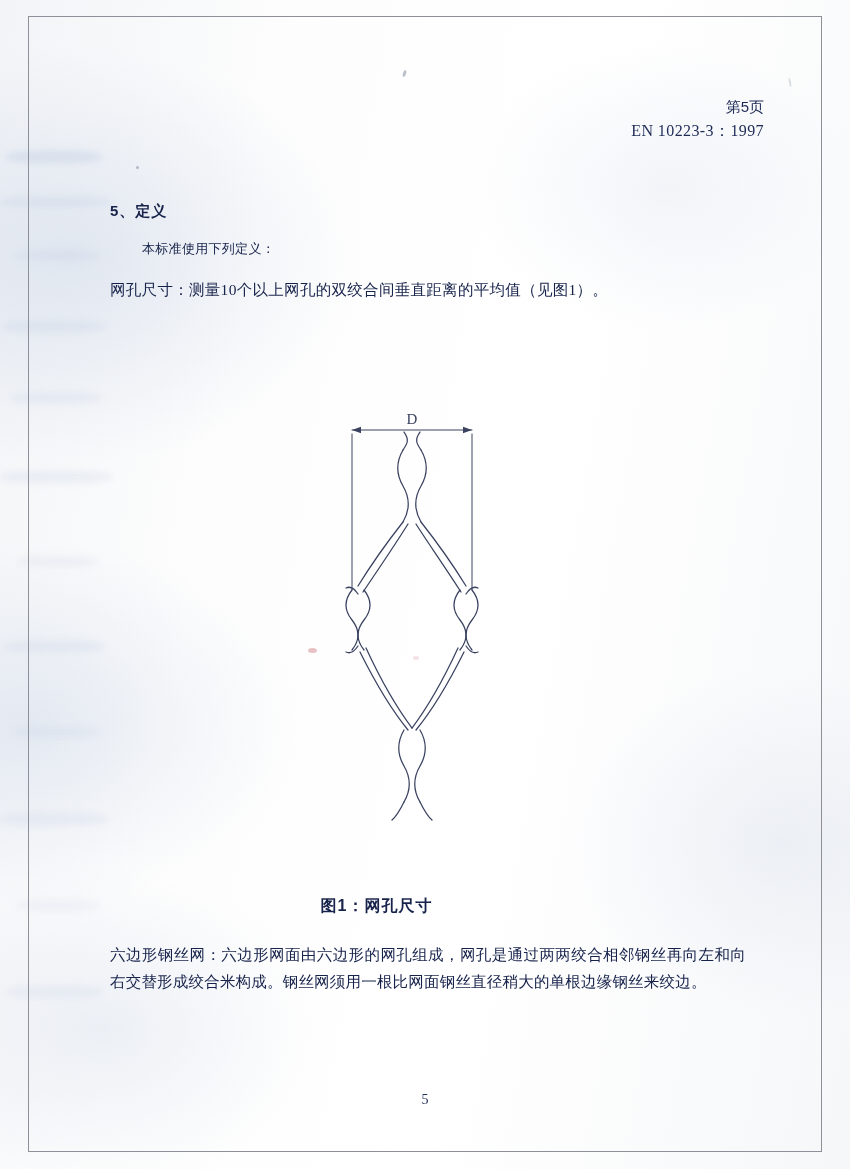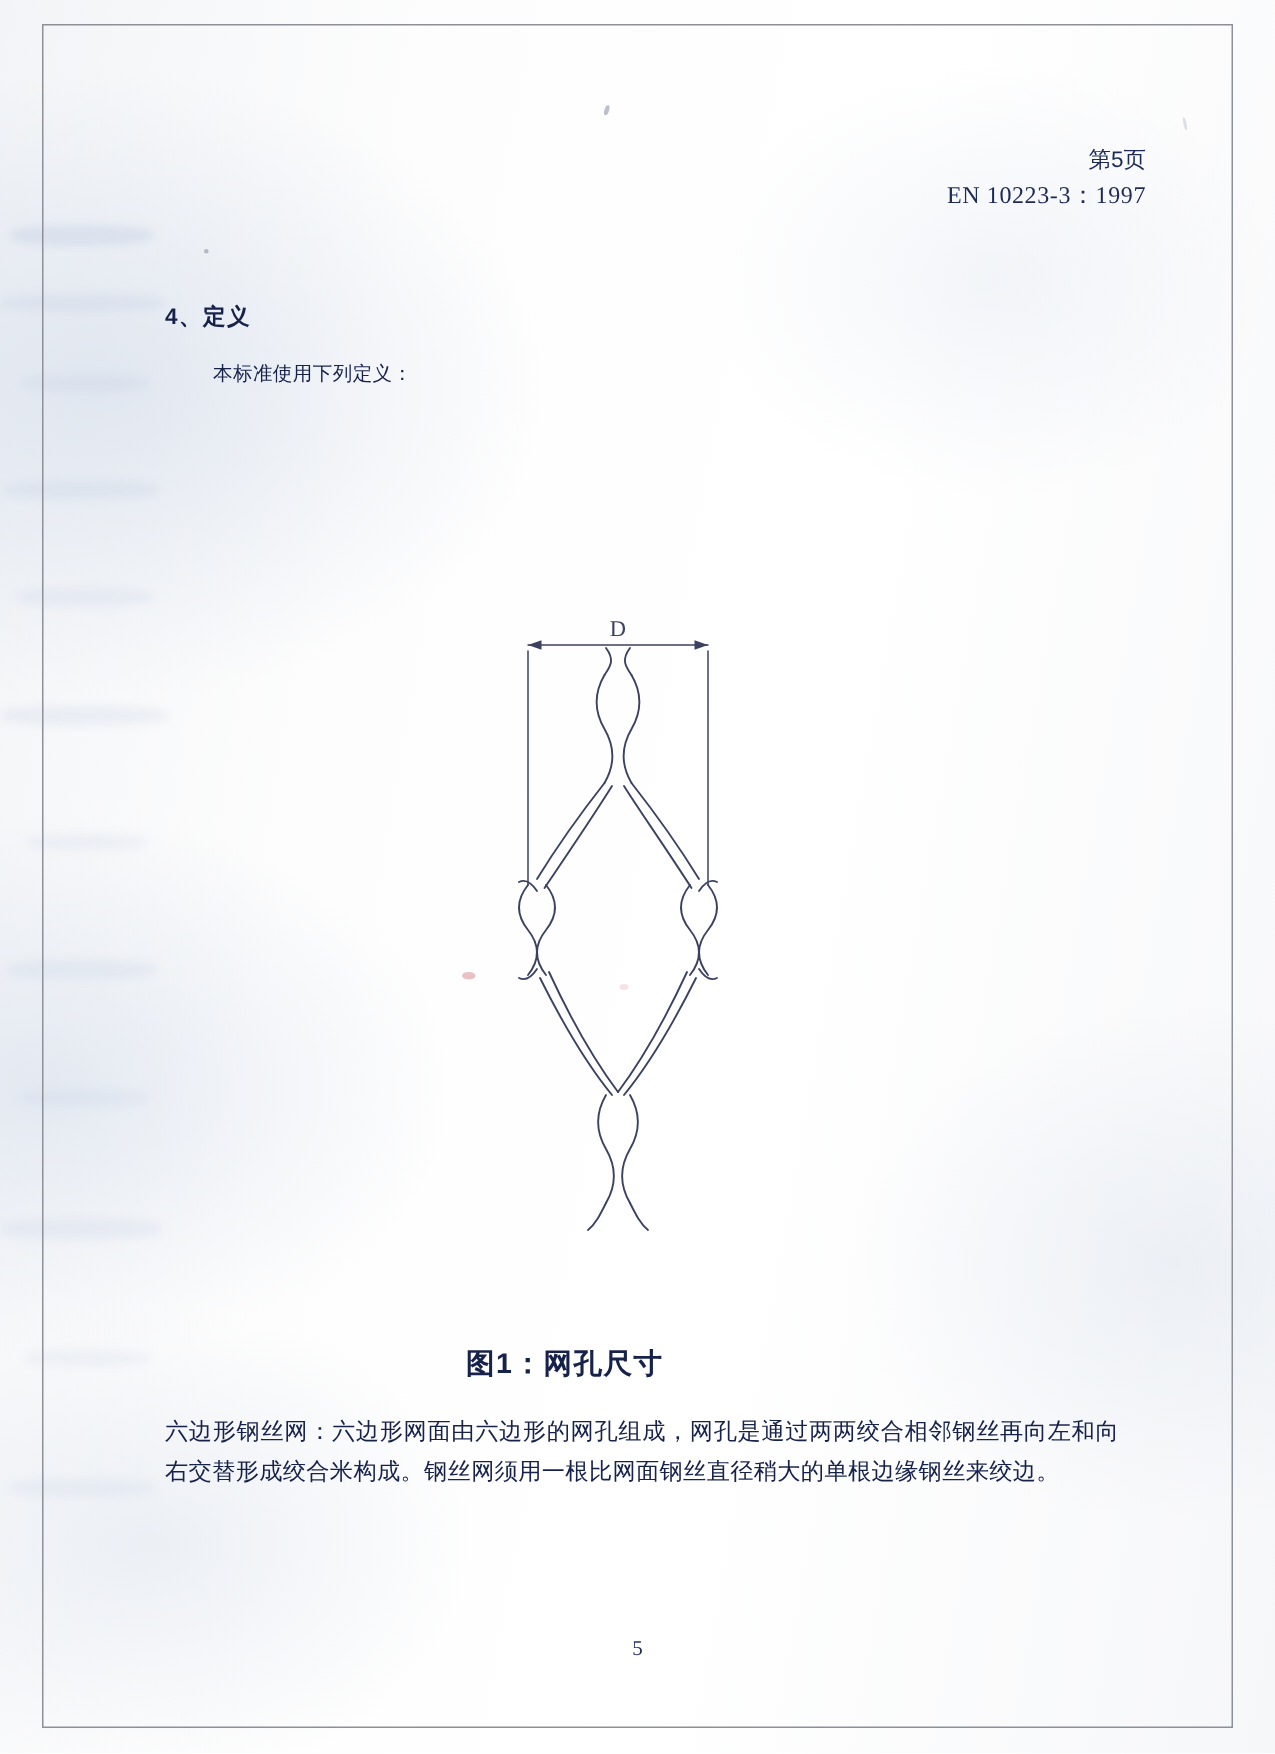--- a/index.html
+++ b/index.html
@@ -115,21 +115,21 @@
   .figure svg { display: block; overflow: visible; }
 
   .fig-caption {
     position: absolute;
     left: 0;
     top: 896px;
     width: 753px;
     text-align: center;
     font-family: "Liberation Sans", sans-serif;
     font-weight: bold;
-    font-size: 19px;
+    font-size: 16px;
     color: #16224a;
     letter-spacing: 1px;
   }
 
   .para-body {
     position: absolute;
     left: 110px;
     top: 942px;
     width: 636px;
     font-size: 15.5px;
@@ -191,24 +191,25 @@
   <div class="speck" style="left:136px; top:166px; width:3px; height:3px;"></div>
   <div class="speck" style="left:789px; top:78px;  width:2px; height:9px; transform:rotate(-12deg); opacity:.5;"></div>
   <div class="pink-speck" style="left:308px; top:648px; width:9px; height:5px;"></div>
   <div class="pink-speck" style="left:413px; top:656px; width:6px; height:4px; opacity:.45;"></div>
 
   <div class="header">
     <div class="page-no">第5页</div>
     <div class="std-ref">EN 10223-3：1997</div>
   </div>
 
-  <div class="section-heading">4、定义</div>
+  <div class="section-heading">5、定义</div>
 
   <div class="para-indent">本标准使用下列定义：</div>
 
+  <div class="para-def">网孔尺寸：测量10个以上网孔的双绞合间垂直距离的平均值（见图1）。</div>
 
   <div class="figure">
     <svg width="180" height="420" viewBox="0 0 180 420" fill="none" stroke="#3a4260" stroke-width="1.25" stroke-linecap="round" stroke-linejoin="round">
 
       <g stroke="#3a4260" stroke-width="1">
         <line x1="22" y1="22" x2="142" y2="22"></line>
         <path d="M22 22 l9 -3.2 l0 6.4 z" fill="#3a4260" stroke="none"></path>
         <path d="M142 22 l-9 -3.2 l0 6.4 z" fill="#3a4260" stroke="none"></path>
 
         <line x1="22" y1="26" x2="22" y2="182"></line>

